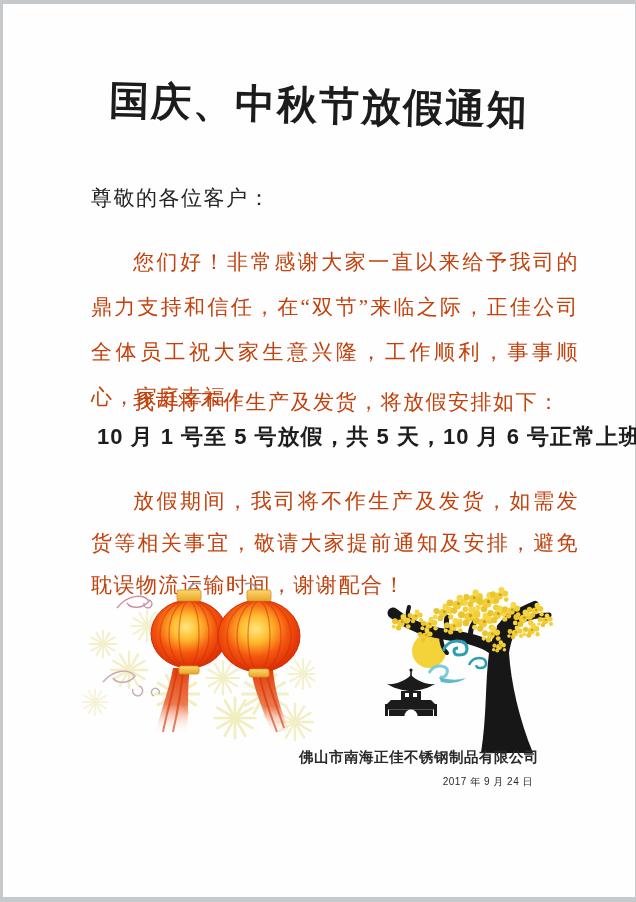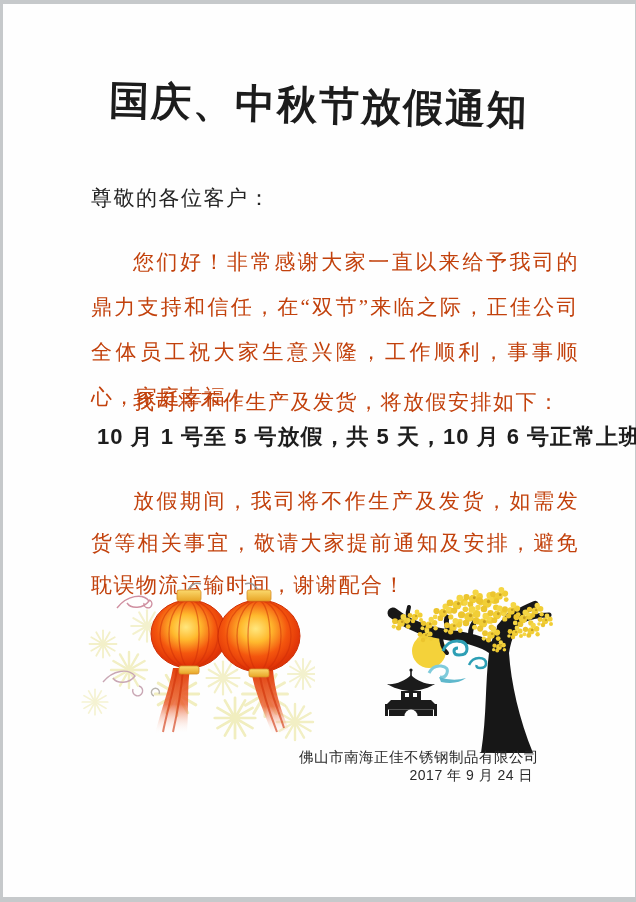--- a/index.html
+++ b/index.html
@@ -36,22 +36,22 @@
     color:#1d1d1d;white-space:nowrap;
   }
   .para-closing{top:476px;line-height:42px;}
   .illus{position:absolute;}
   .illus-lanterns{left:70px;top:578px;width:242px;height:168px;}
   .illus-tree{left:378px;top:583px;width:176px;height:166px;}
   .signature{
     position:absolute;top:744px;right:96px;text-align:right;
     font-family:"Liberation Sans", sans-serif;color:#2a2a2a;
   }
-  .signature .company{font-size:14.5px;font-weight:400;letter-spacing:0.5px;}
-  .signature .date{font-size:14px;padding-right:6px;letter-spacing:0.5px;}
+  .signature .company{font-size:14.5px;font-weight:700;letter-spacing:0.5px;}
+  .signature .date{font-size:10px;margin-top:8px;padding-right:6px;letter-spacing:0.5px;}
 </style>
 </head>
 <body>
 
 <div class="page">
 
   <div class="doc-title">国庆、中秋节放假通知</div>
 
   <div class="salutation">尊敬的各位客户：</div>
 

